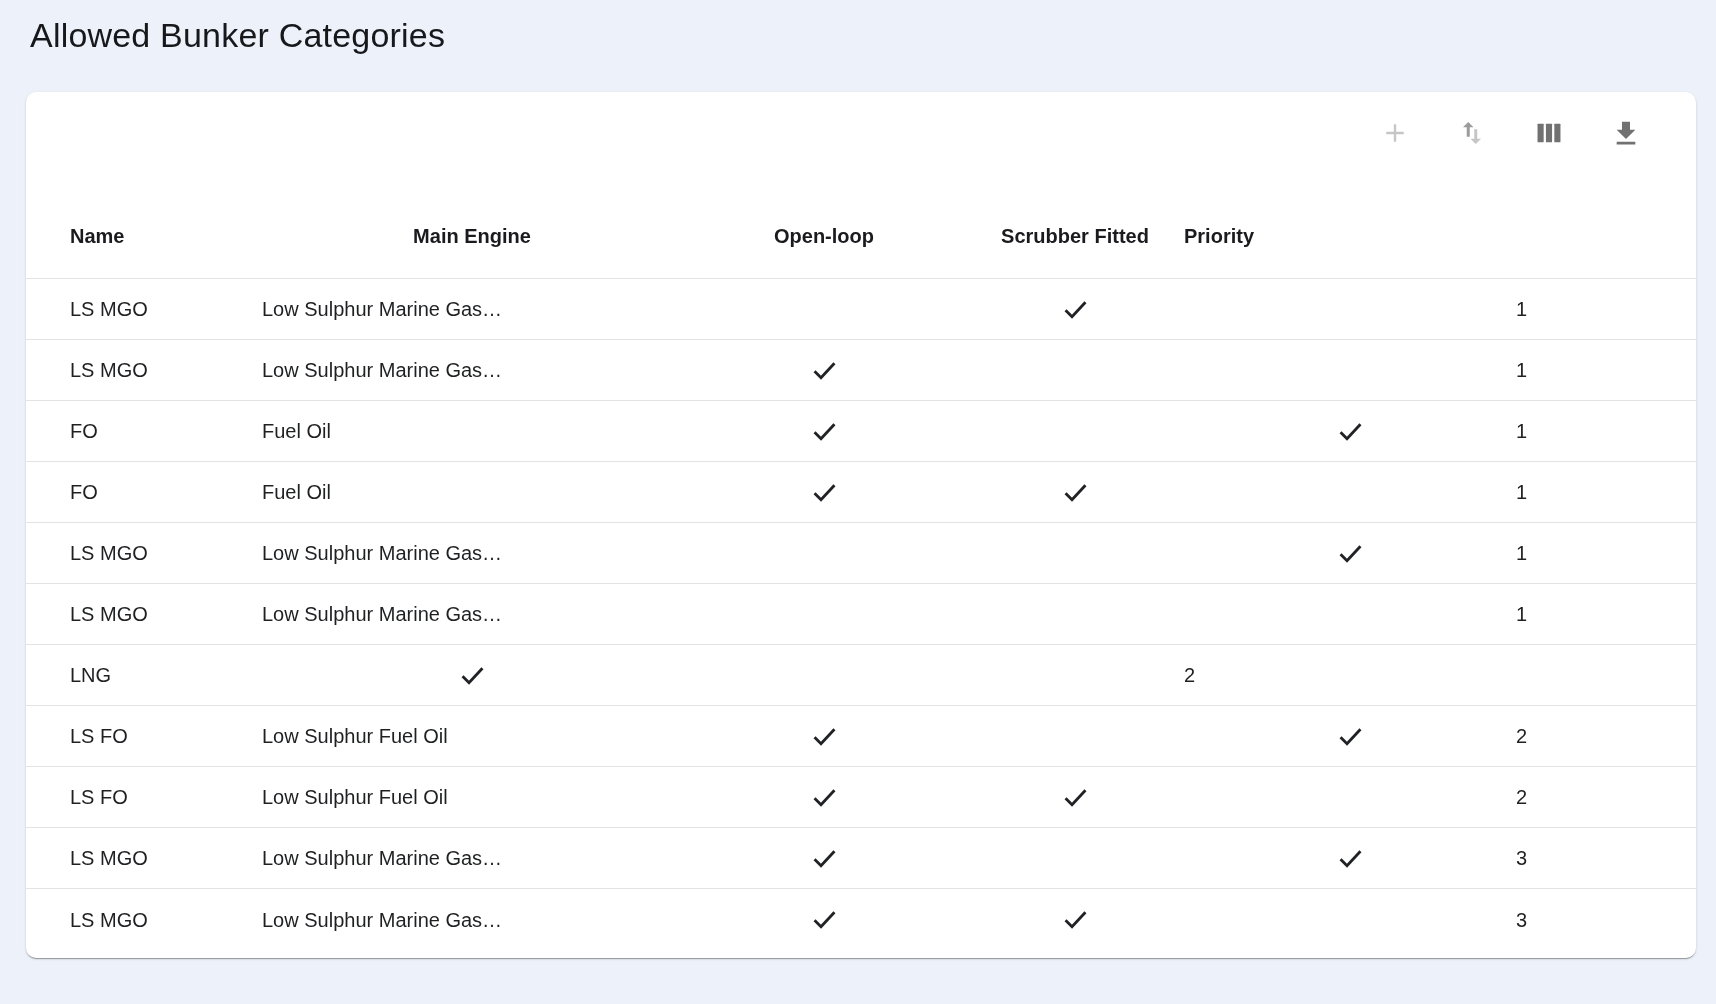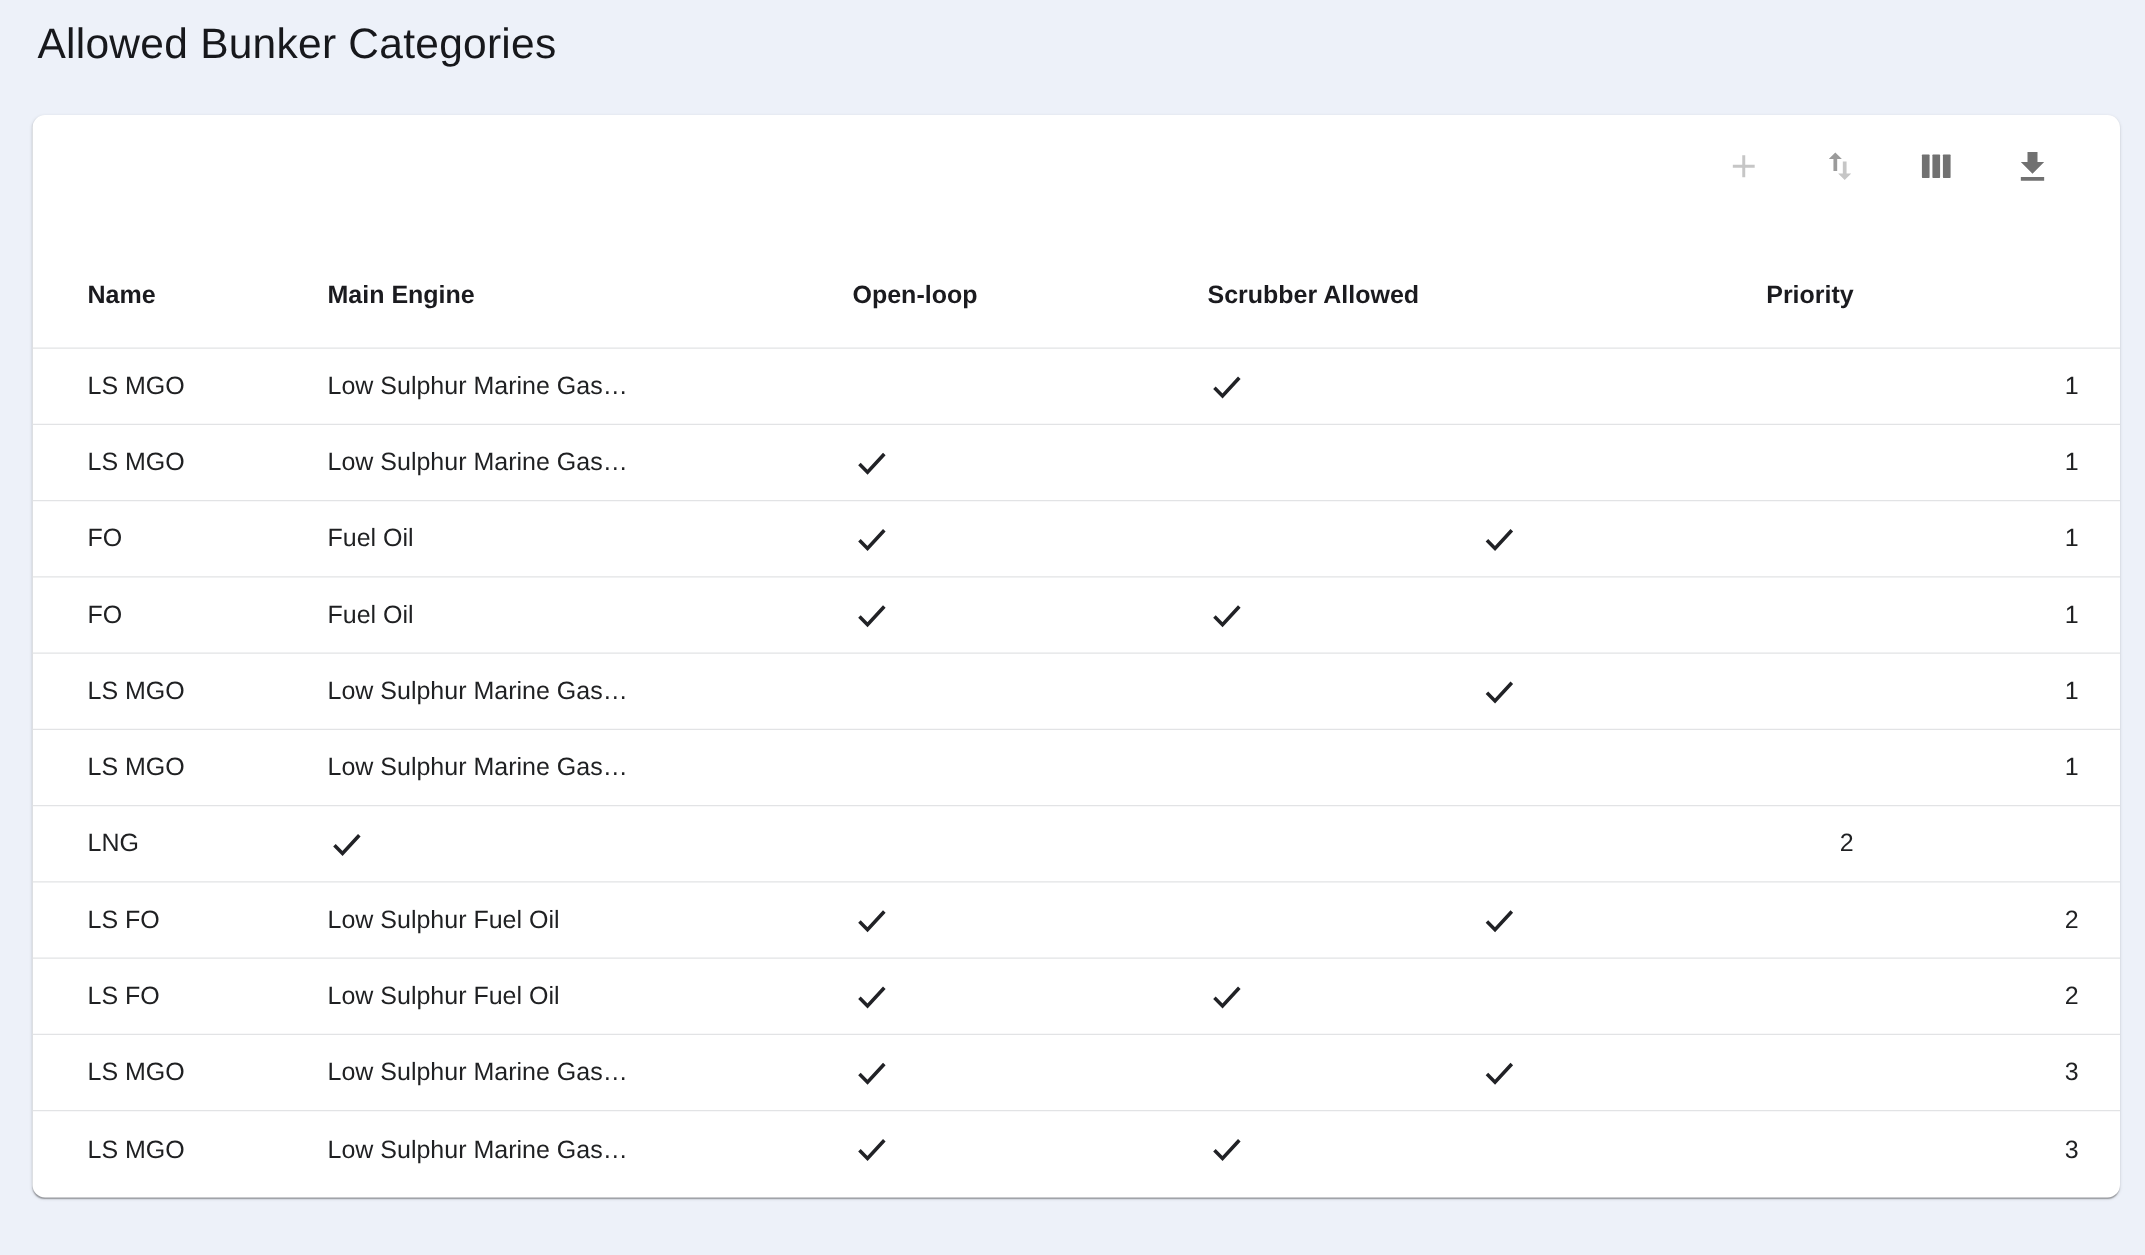--- a/index.html
+++ b/index.html
@@ -74,22 +74,22 @@
   }
   .row:last-child { border-bottom: none; }
   .cell {
     font-size: 20px;
     color: var(--cell-color, #1f2022);
     line-height: 26px;
     white-space: nowrap;
     overflow: hidden;
   }
   .left   { text-align: left; }
-  .center { text-align: left; }
-  .right  { text-align: right; }
+  .center { text-align: center; }
+  .right  { text-align: left; }
   .col-name, .h-name { padding-left: 44px; }
   .col-priority, .h-priority { padding-right: 33px; }
   .check svg { vertical-align: middle; }
   .check-icon { color: var(--check-color, #212226); }
   .i-dark  { color: var(--icon-dark, #717171); }
   .i-mid   { color: var(--icon-mid, #9b9b9b); }
   .i-light { color: var(--icon-light, #c6c6c6); }
 </style>
 </head>
 <body>
@@ -129,21 +129,21 @@
           <path d="M19 9.5h-4v-6H9v6H5l7 7 7-7zM5 18.5h14v2.2H5z"></path>
         </svg>
       </span>
     </button>
   </div>
 
   <div class="grid header-row">
     <div class="header-cell left h-name">Name</div>
     <div class="header-cell center">Main Engine</div>
     <div class="header-cell center">Open-loop</div>
-    <div class="header-cell center">Scrubber Allowed</div>
+    <div class="header-cell center">Scrubber Fitted</div>
     <div class="header-cell right h-priority">Priority</div>
   </div>
 
   <div id="table-body">
       <div class="grid row">
         <div class="cell left col-name">LS MGO</div>
         <div class="cell left col-description">Low Sulphur Marine Gas…</div>
         <div class="cell center col-main_engine check"></div>
         <div class="cell center col-open_loop check"><span class="check-icon"><svg width="31" height="31" viewBox="0 0 24 24" fill="none">
               <path d="M4.3 12.6l5 5L19.7 6.4" stroke="currentColor" stroke-width="2.2"></path>

